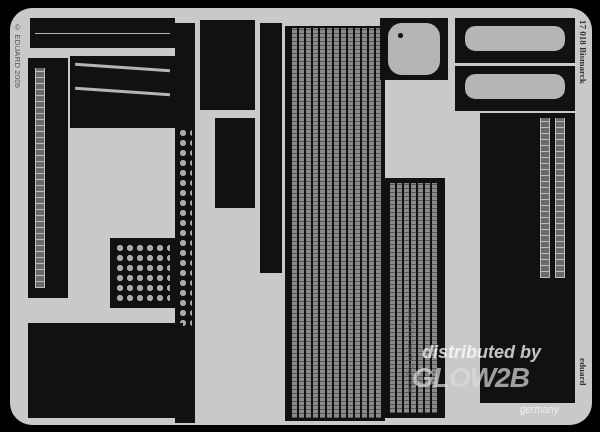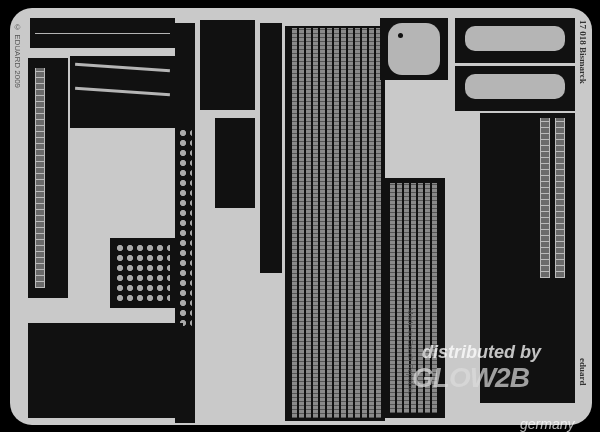--- a/index.html
+++ b/index.html
@@ -8,21 +8,21 @@
   .blk{position:absolute;background:#111;}
   .grid{position:absolute;background:
      repeating-linear-gradient(90deg,#111 0 2px,transparent 2px 7px),
      repeating-linear-gradient(0deg,#555 0 1px,#8a8a8a 1px 4px);}
   .ladder{position:absolute;background:
      repeating-linear-gradient(0deg,#bbb 0 1px,#6a6a6a 1px 6px);border-left:1px solid #bbb;border-right:1px solid #bbb;}
   .vtext{position:absolute;writing-mode:vertical-rl;font-size:8px;color:#555;white-space:nowrap;}
   .vtext-r{position:absolute;writing-mode:vertical-rl;font-size:9px;font-weight:bold;color:#333;white-space:nowrap;font-family:"Liberation Serif",serif;}
   .wm1{position:absolute;left:422px;top:342px;font-size:18px;font-style:italic;font-weight:bold;color:rgba(255,255,255,0.75);letter-spacing:0px;}
   .wm2{position:absolute;left:412px;top:362px;font-size:28px;font-style:italic;font-weight:bold;color:rgba(220,220,220,0.7);letter-spacing:-1px;}
-  .wm3{position:absolute;left:520px;top:416px;font-size:14px;font-style:italic;color:rgba(255,255,255,0.7);}
+  .wm3{position:absolute;left:520px;top:404px;font-size:10px;font-style:italic;color:rgba(255,255,255,0.7);}
   .part{position:absolute;background:#b5b5b5;}
   .hole{position:absolute;background:#111;border-radius:50%;}
   .rowdots{position:absolute;background:radial-gradient(circle,#aaa 40%,transparent 45%) 0 0/10px 10px;}
 </style>
 </head>
 <body>
 
 <div class="fret">
 
   <div class="blk" style="left:20px;top:10px;width:145px;height:30px;"></div>

